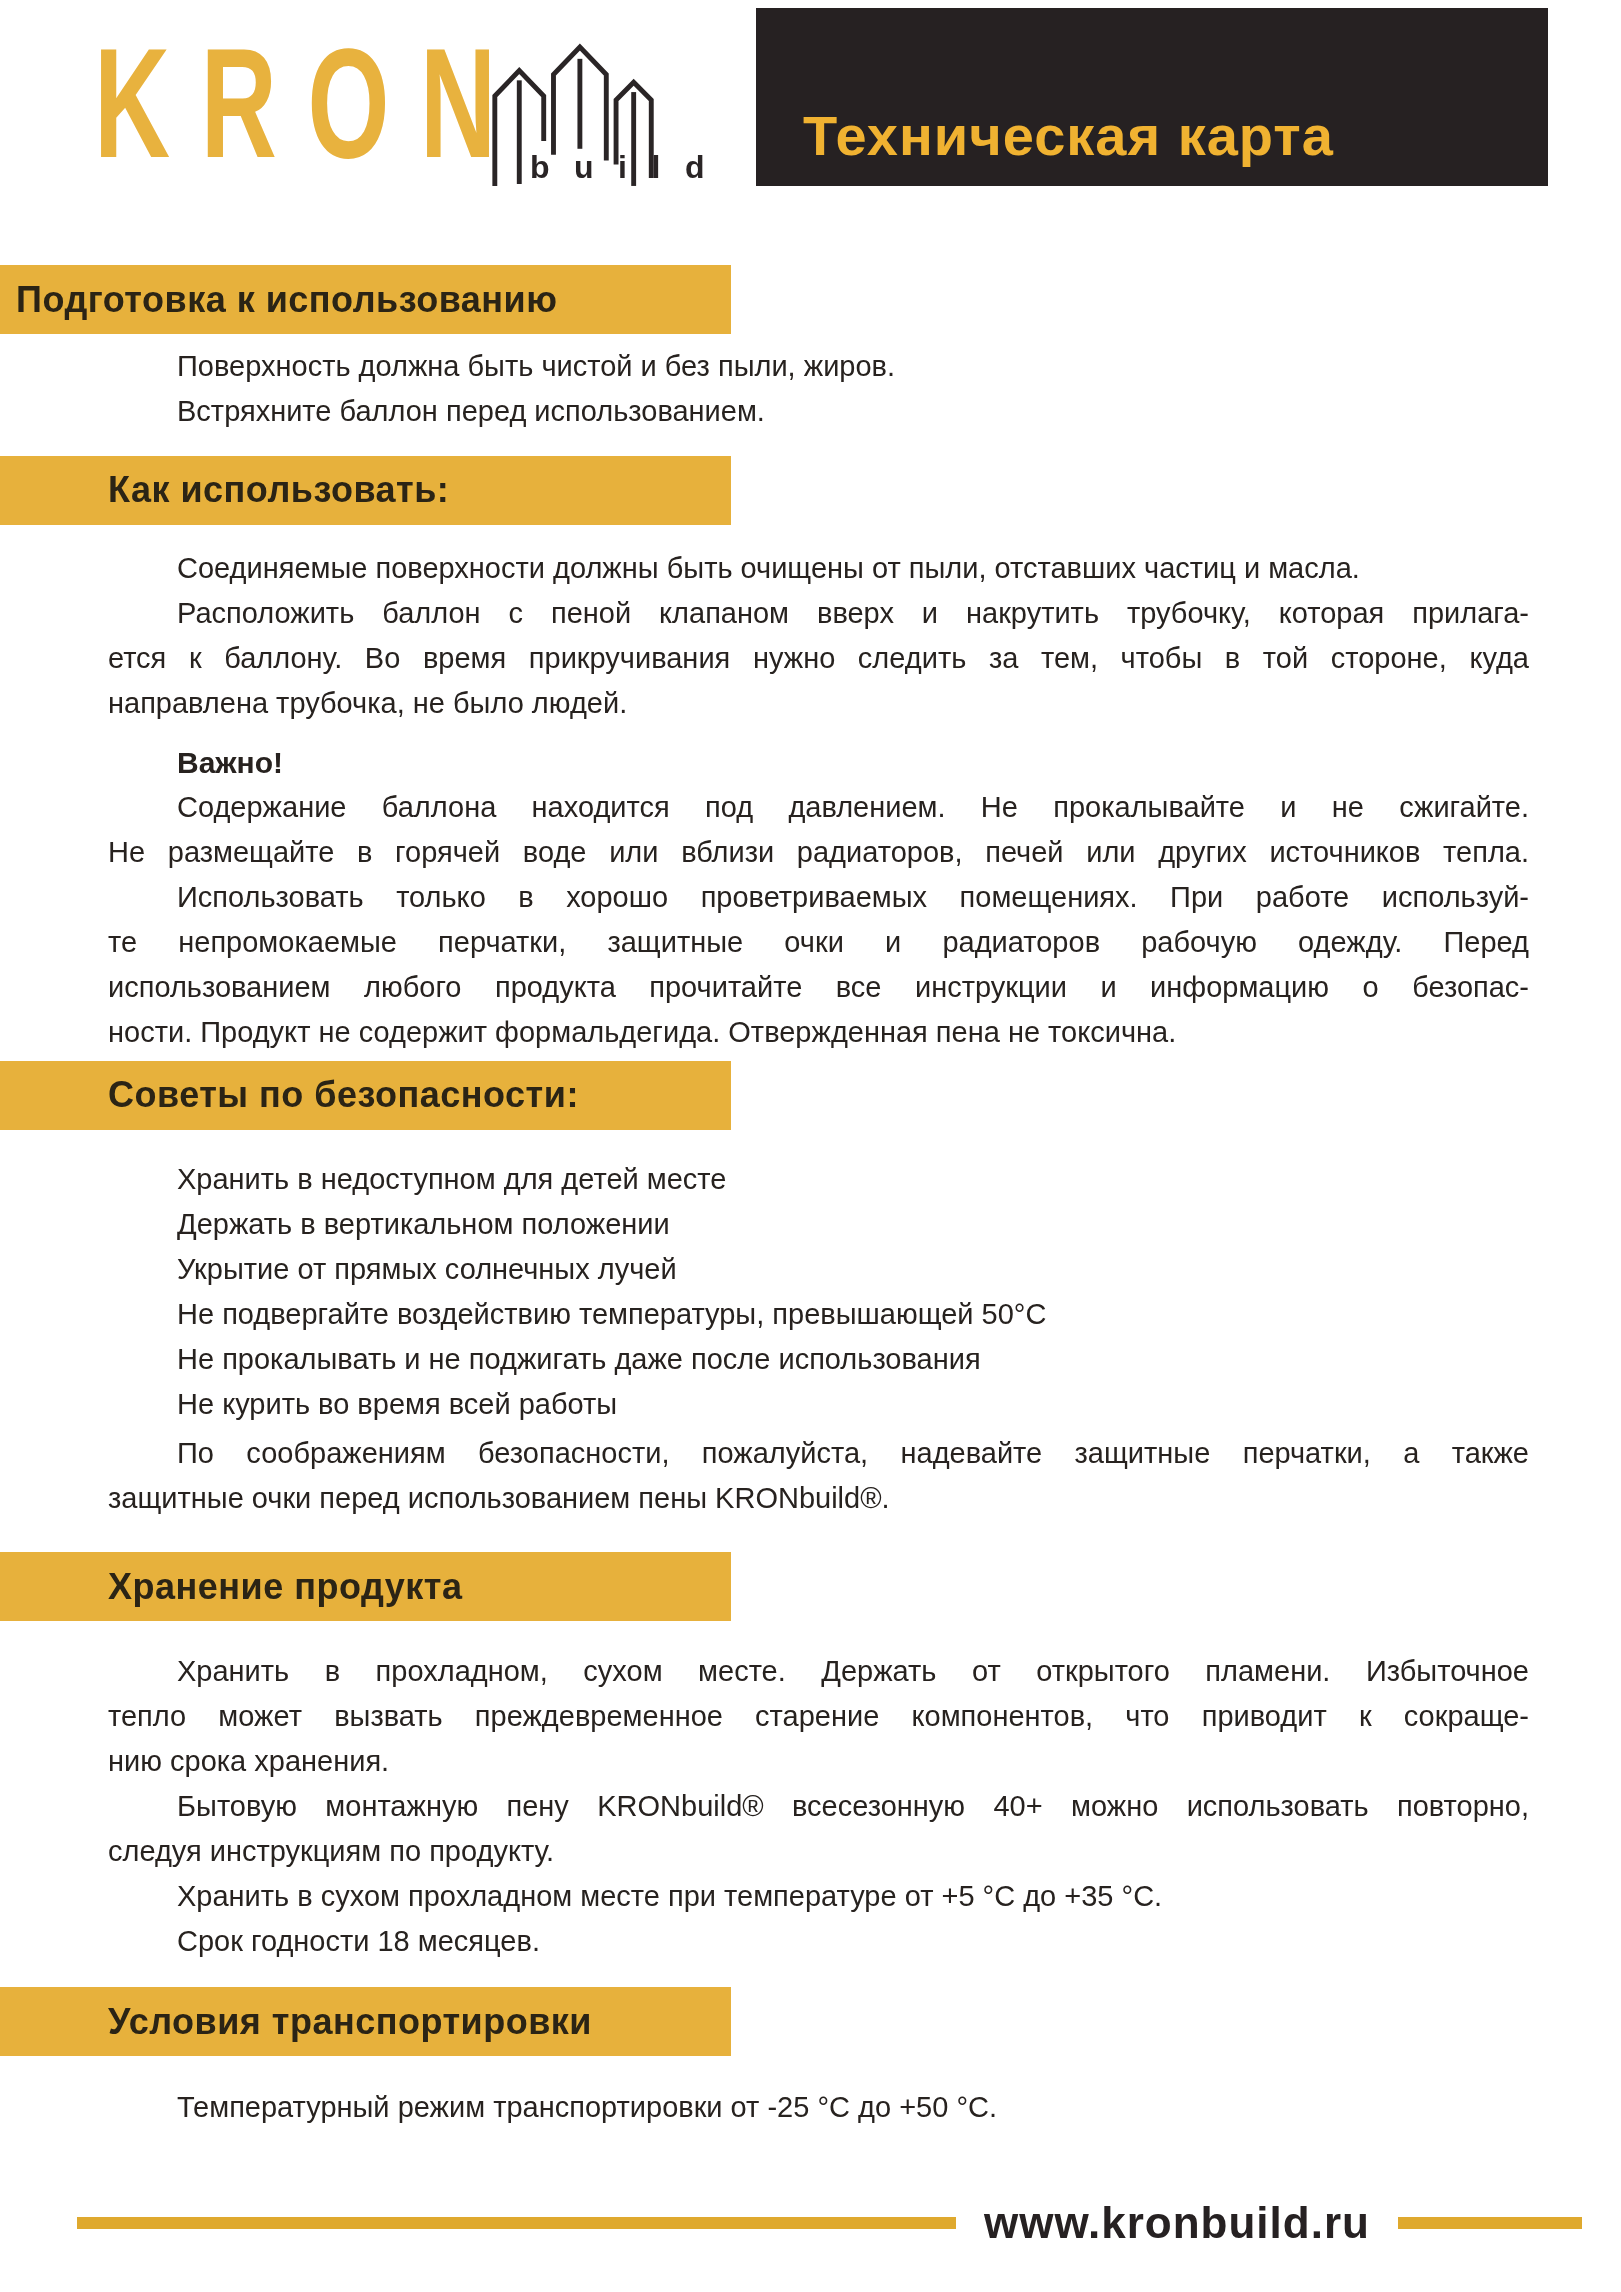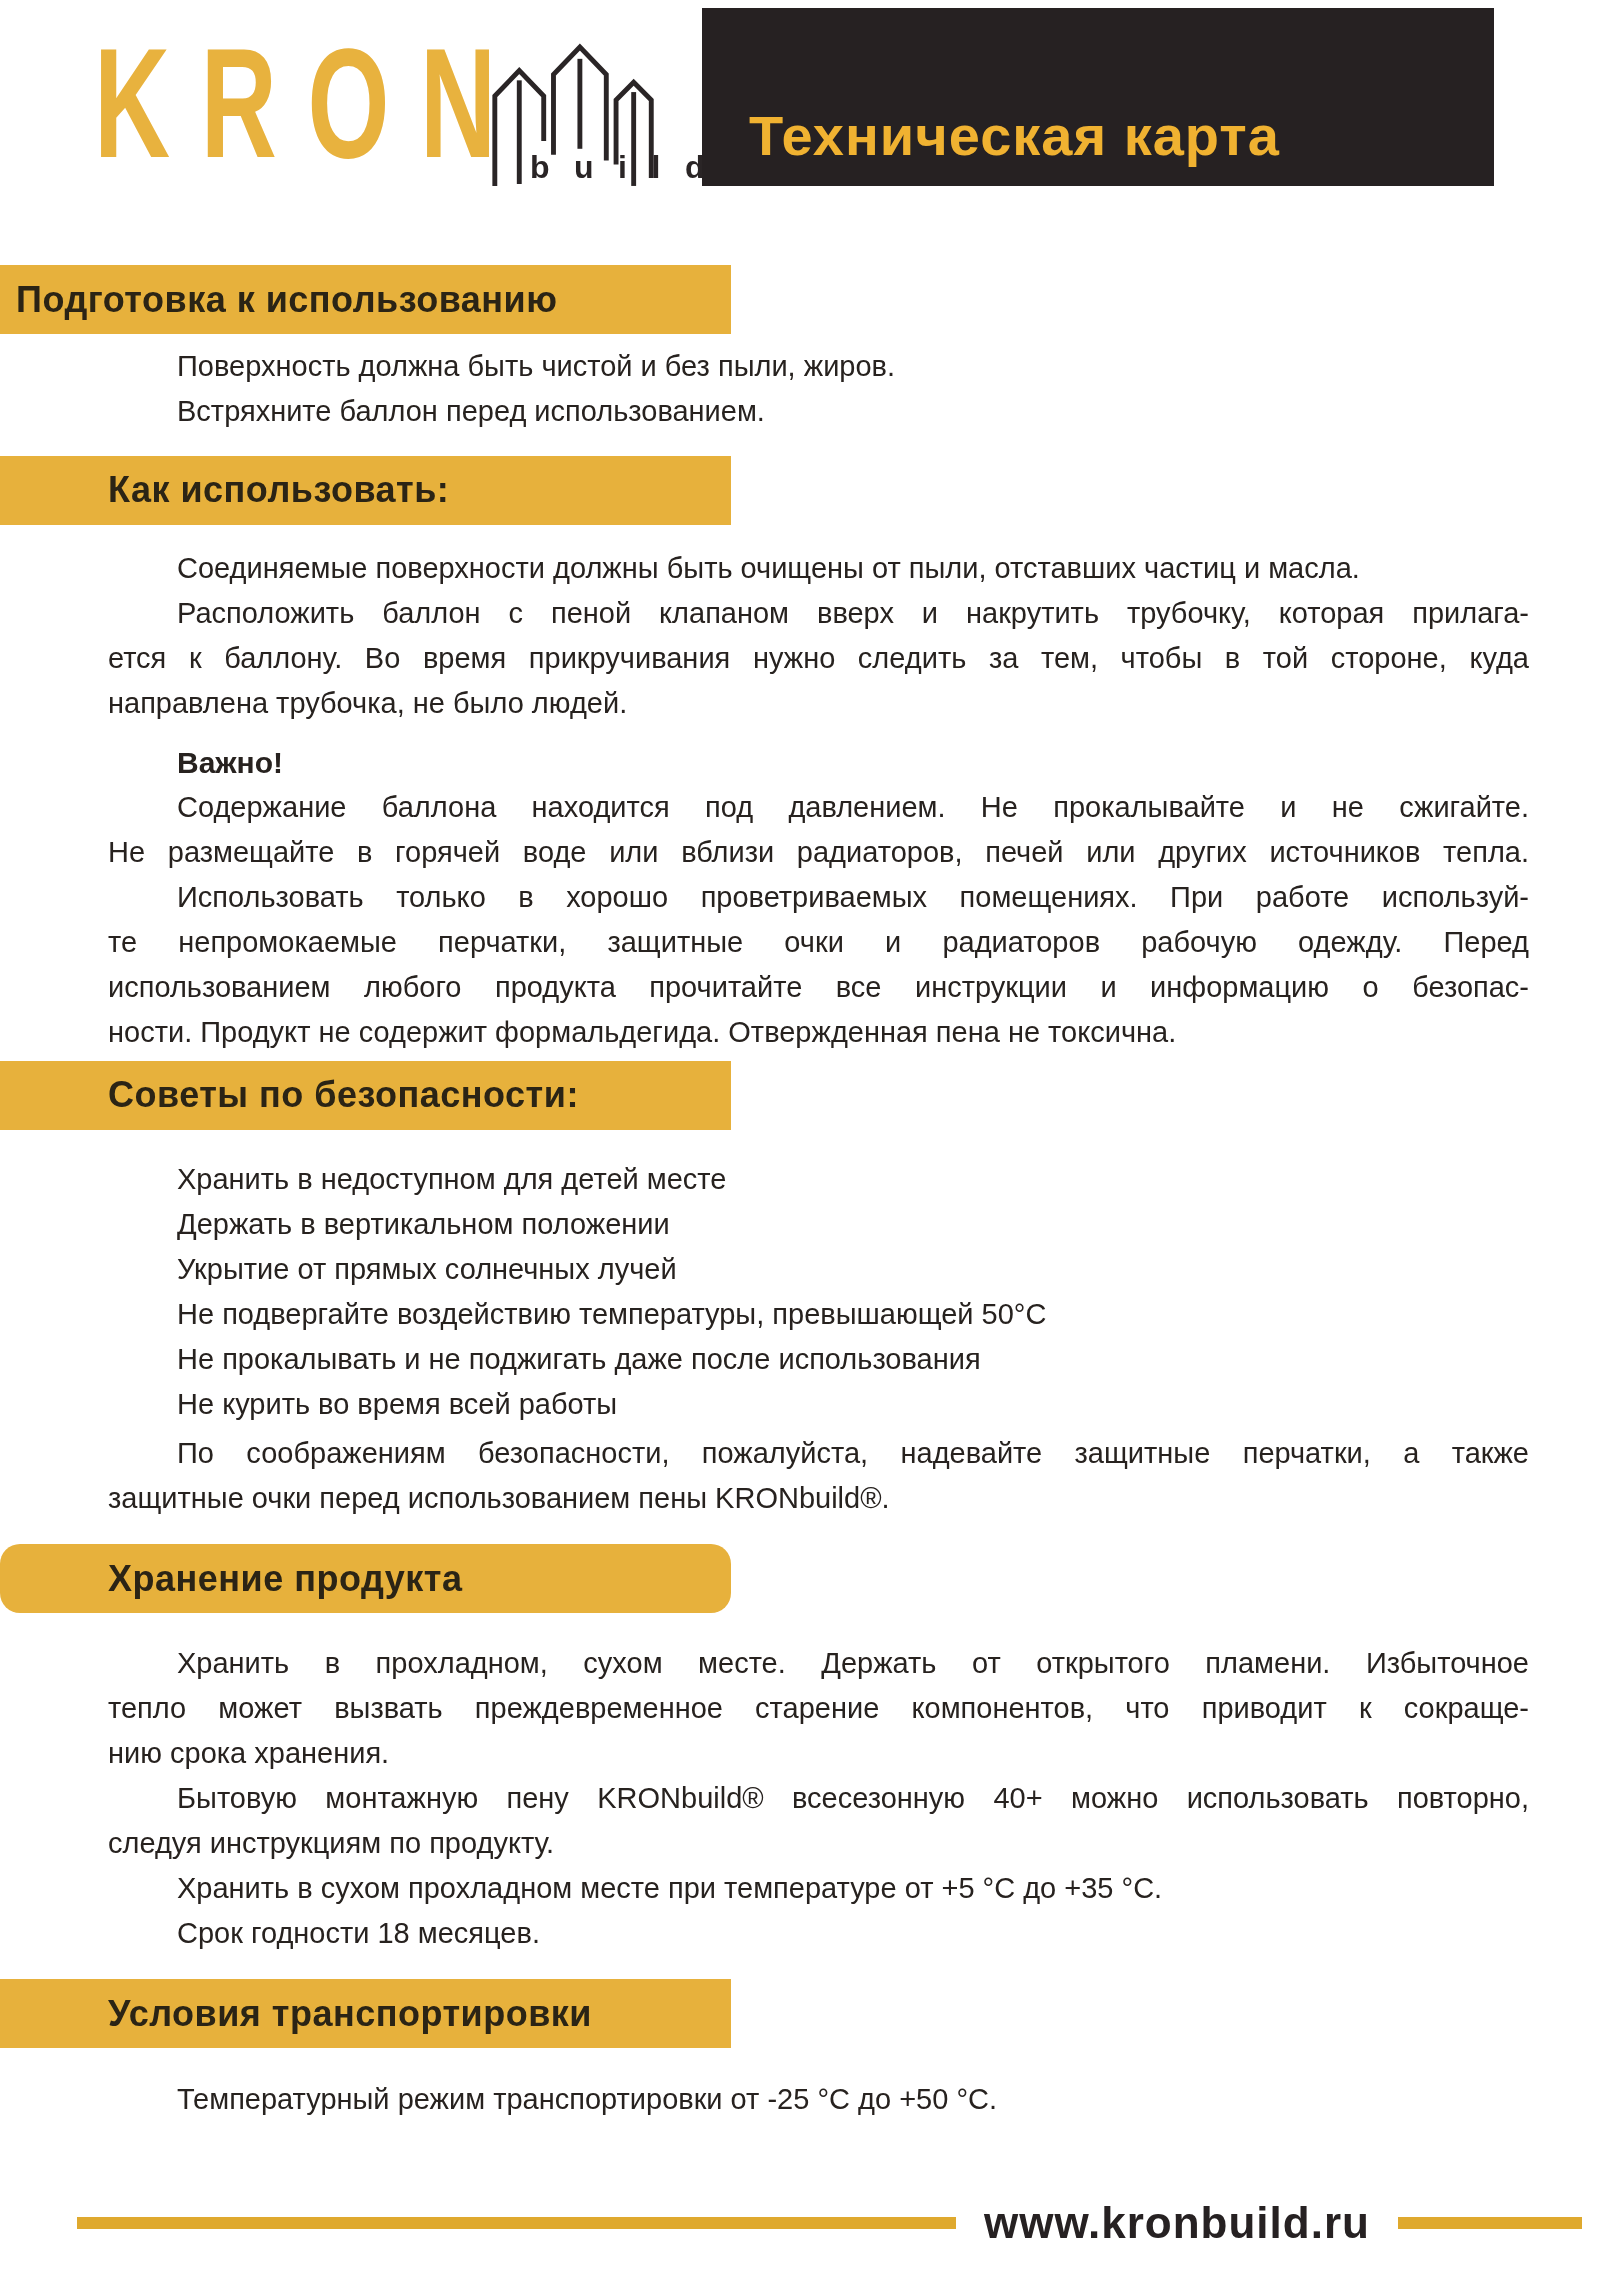--- a/index.html
+++ b/index.html
@@ -24,21 +24,21 @@
     transform:scaleX(0.68); transform-origin:left top;
     white-space:nowrap;
   }
   .logo-icon { position:absolute; left:393px; top:13.7px; }
   .logo-build {
     position:absolute; left:404px; top:123px;
     font-size:32px; font-weight:bold; color:#2a2526;
     letter-spacing:24.5px; white-space:nowrap;padding-left:32px;
   }
   .title-box {
-    position:absolute; left:702px; top:7.8px;
+    position:absolute; left:756px; top:7.8px;
     width:792px; height:178px;
     background:#262122;
     display:flex; align-items:flex-end;
     padding-left:47px; padding-bottom:21.6px;
     box-sizing:border-box;
   }
   .title-box .title {
     font-size:56px; line-height:56px; font-weight:600;
     color:#F0B231; letter-spacing:1px;
   }
@@ -69,21 +69,21 @@
   }
 
   
   .bar-0 { margin-top:74px;padding-left:16px; }
   .body-0 { margin-top:9.8px; }
   .bar-1 { margin-top:22px; }
   .body-1 { margin-top:21.6px; }
   .bar-2 { margin-top:5.9px; }
   .body-2 { margin-top:27.4px; }
   .body-2 .para + .para { margin-top:3.9px; }
-  .bar-3 { margin-top:23px;border-radius:20px; }
+  .bar-3 { margin-top:31px; }
   .body-3 { margin-top:27.4px; }
   .bar-4 { margin-top:23.5px; }
   .body-4 { margin-top:29px; }
 
   
   .footer {
     position:absolute; left:0; bottom:45px; width:1621px;
     display:flex; align-items:center;
   }
   .footer-rule { height:12.7px; background:#DFA92E; }

